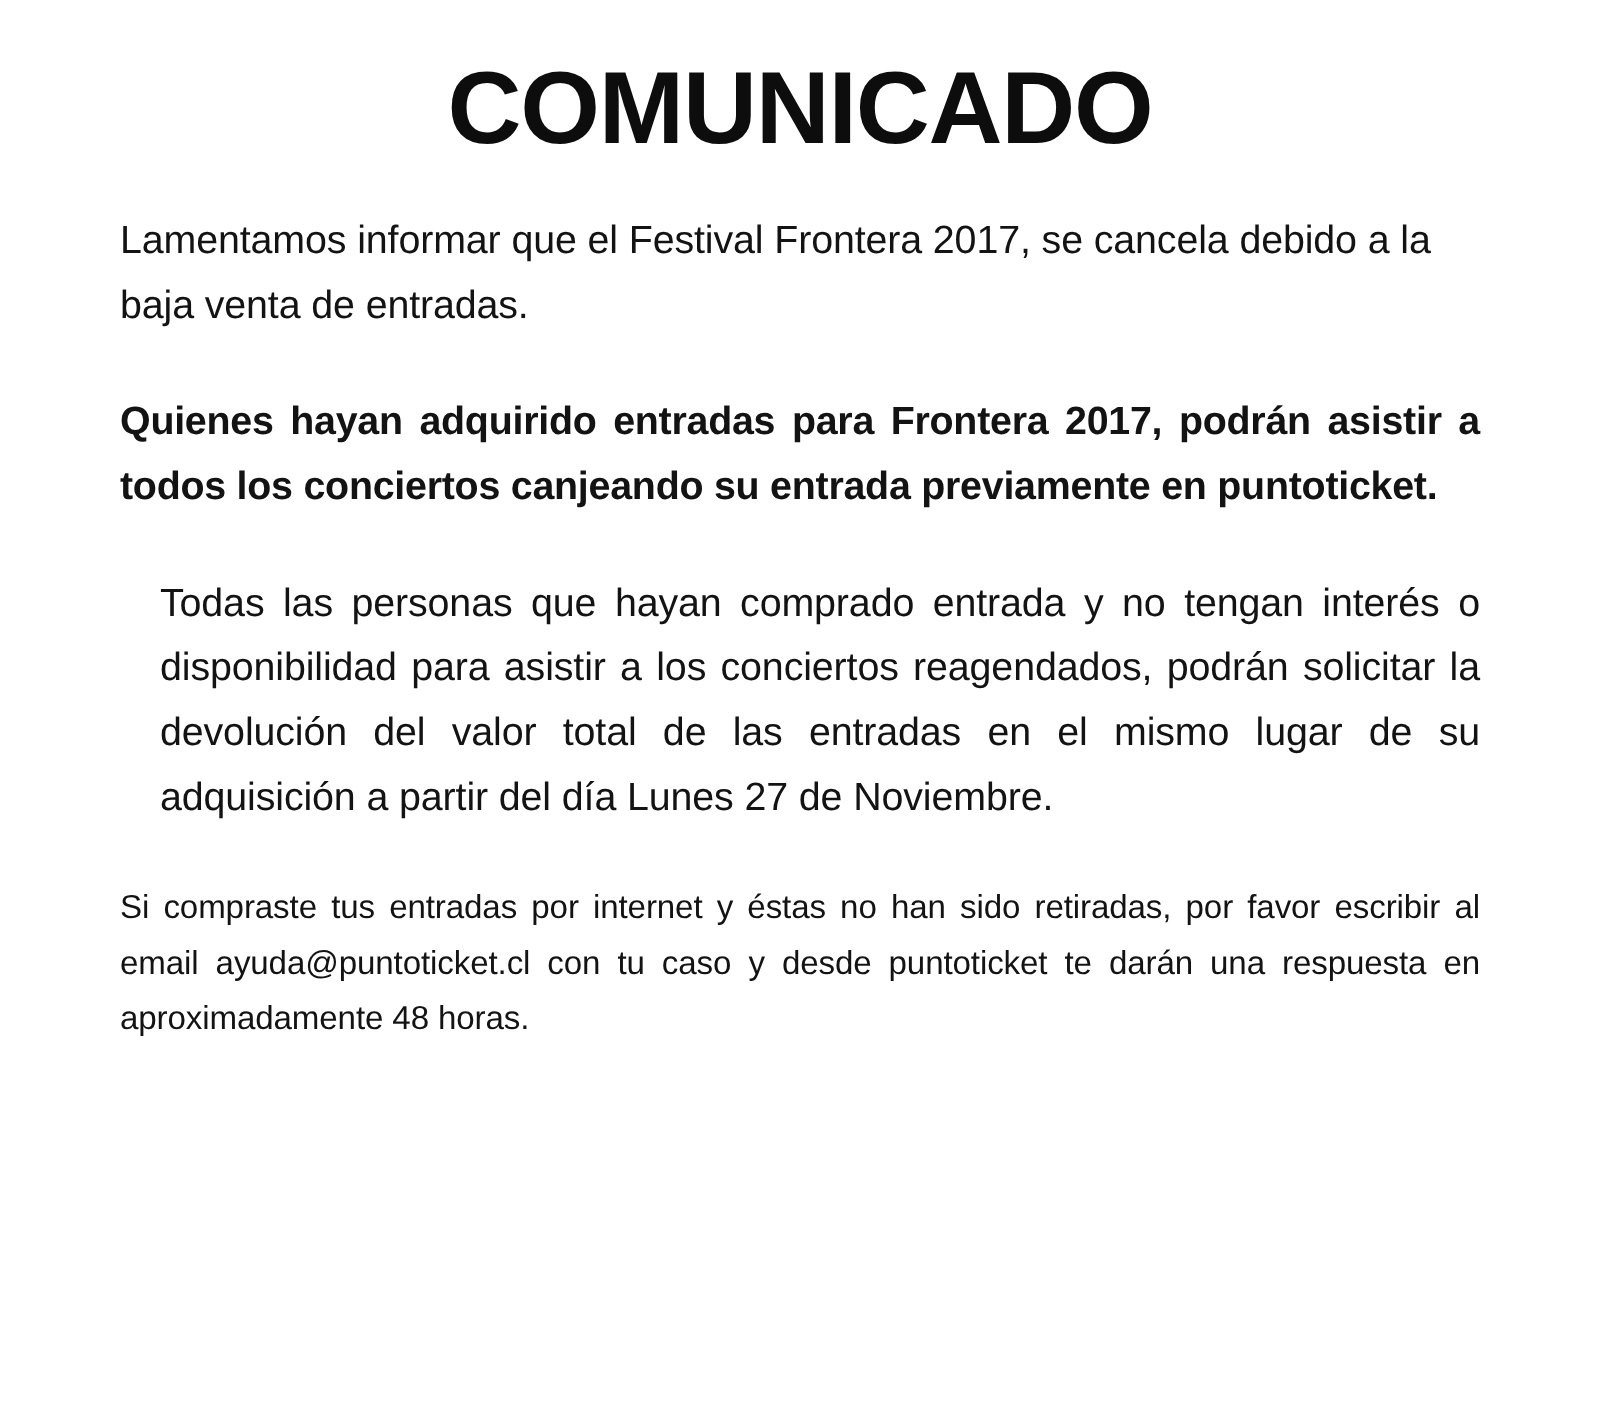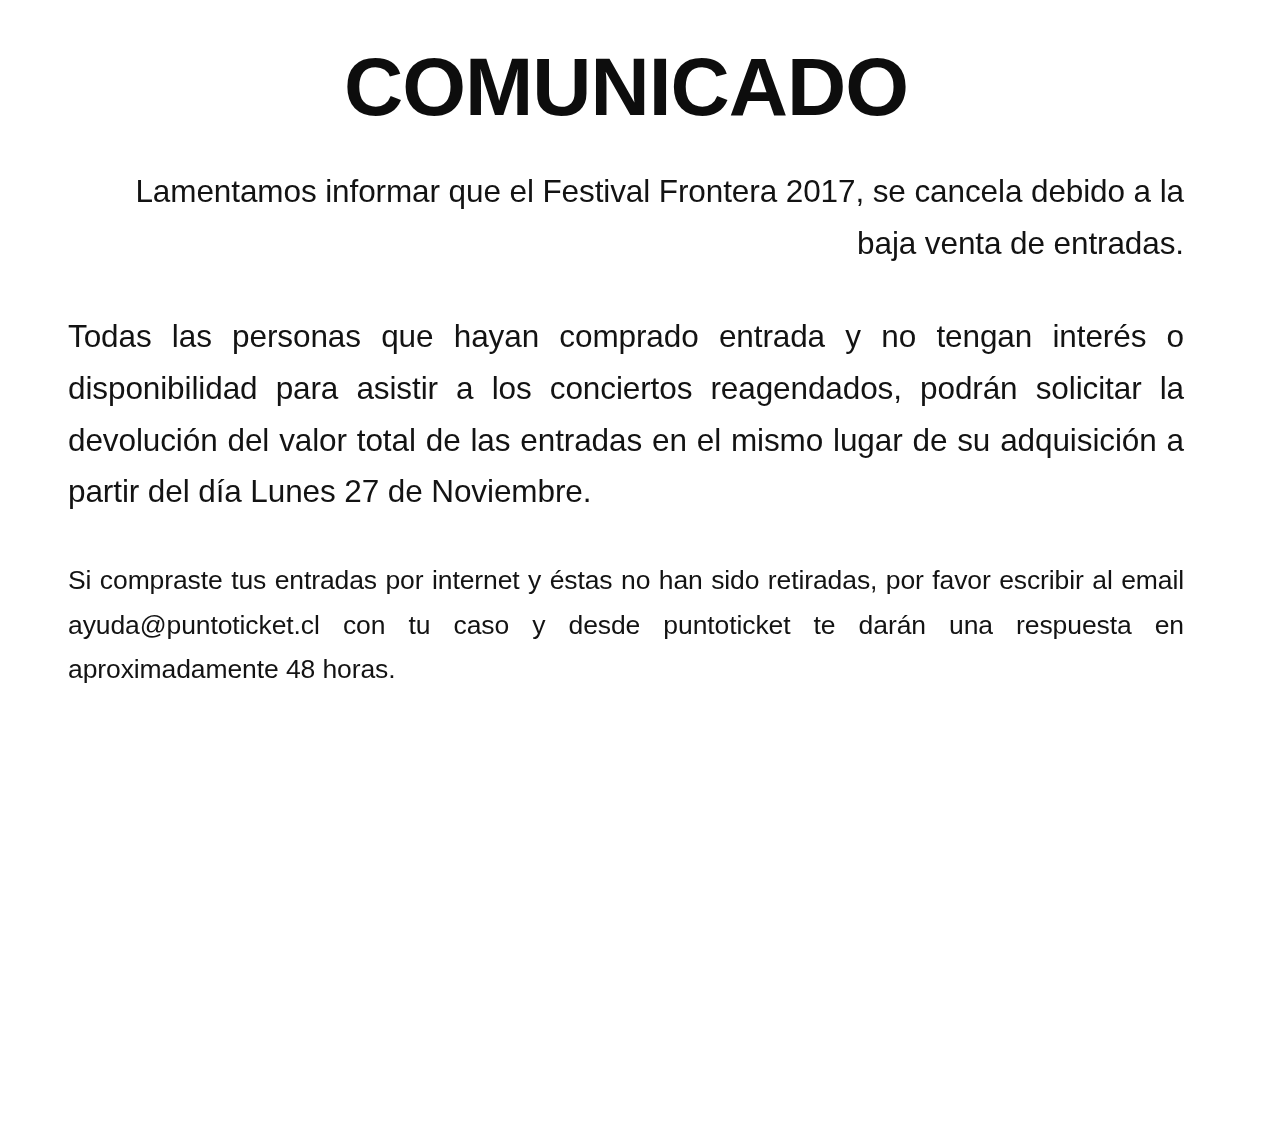--- a/index.html
+++ b/index.html
@@ -11,21 +11,21 @@
     width: 1280px;
     height: 1127px;
     font-family: "Liberation Sans", sans-serif;
     color: #111111;
     overflow: hidden;
   }
   .page {
     width: 1280px;
     height: 1127px;
     box-sizing: border-box;
-    padding: 30px 96px 0 68px;
+    padding: 30px 96px 0 96px;
     position: relative;
   }
   .title {
     text-align: center;
     font-weight: 700;
     font-size: 82px;
     line-height: 1.05;
     letter-spacing: -1px;
     margin: 14px 0 36px 0;
     color: #0d0d0d;
@@ -33,43 +33,45 @@
   .para {
     font-size: 31.5px;
     line-height: 1.64;
     color: #131313;
     margin: 0 0 42px 0;
     text-align: justify;
     text-justify: inter-word;
     letter-spacing: -0.1px;
   }
   .para.no-justify {
-    text-align: right;
+    text-align: left;
   }
   .para.bold {
     font-weight: 700;
     letter-spacing: -0.2px;
   }
   .para.small {
     font-size: 26.5px;
     line-height: 1.68;
     margin-bottom: 4px;
   }
   .para.tight {
     margin-bottom: 40px;
+    margin-left: 32px;
   }
 </style>
 </head>
 <body>
 
 <div class="page">
 
   <h1 class="title">COMUNICADO</h1>
 
   <p class="para no-justify">Lamentamos informar que el Festival Frontera 2017, se cancela debido a la baja venta de entradas.</p>
 
 
+  <p class="para bold">Quienes hayan adquirido entradas para Frontera 2017, podrán asistir a todos los conciertos canjeando su entrada previamente en puntoticket.</p>
 
   <p class="para tight">Todas las personas que hayan comprado entrada y no tengan interés o disponibilidad para asistir a los conciertos reagendados, podrán solicitar la devolución del valor total de las entradas en el mismo lugar de su adquisición a partir del día Lunes 27 de Noviembre.</p>
 
   <p class="para small">Si compraste tus entradas por internet y éstas no han sido retiradas, por favor escribir al email ayuda@puntoticket.cl con tu caso y desde puntoticket te darán una respuesta en aproximadamente 48 horas.</p>
 
 </div>
 
 </body></html>

